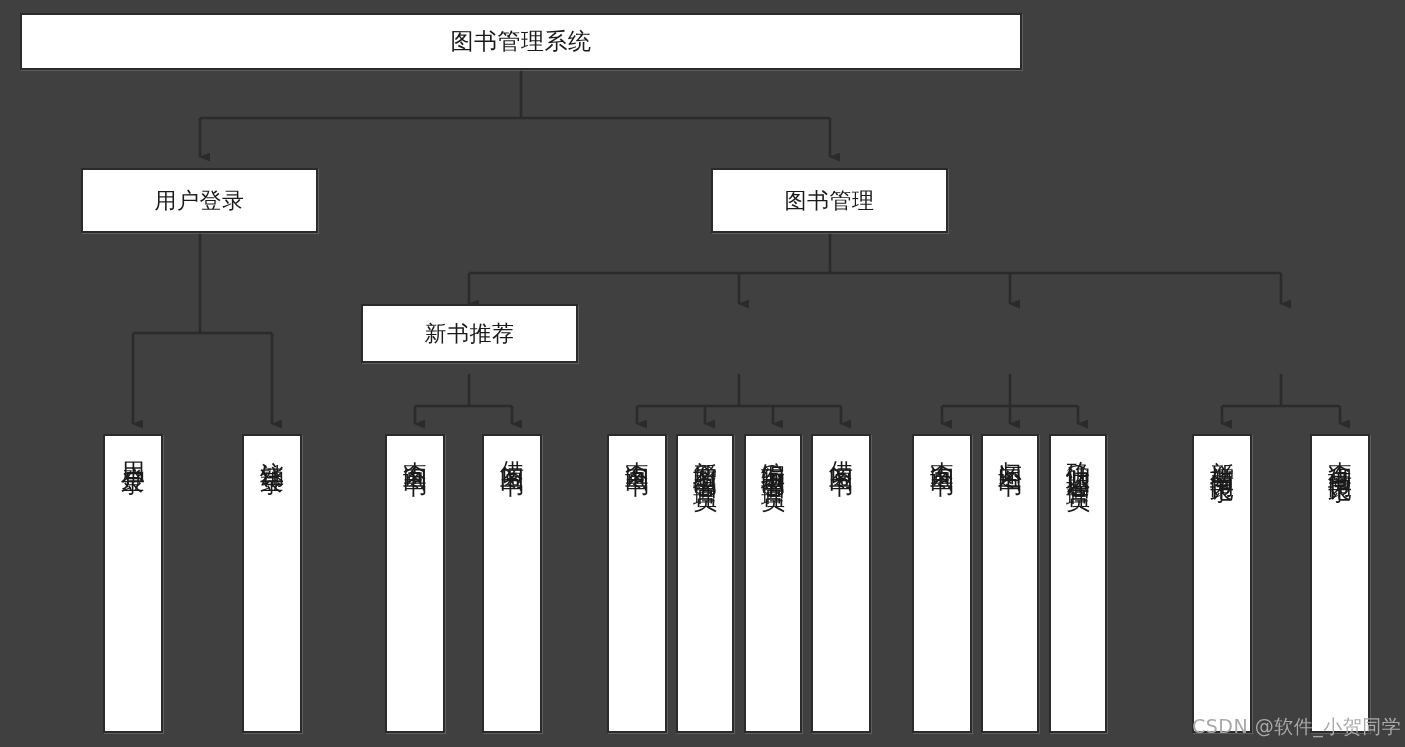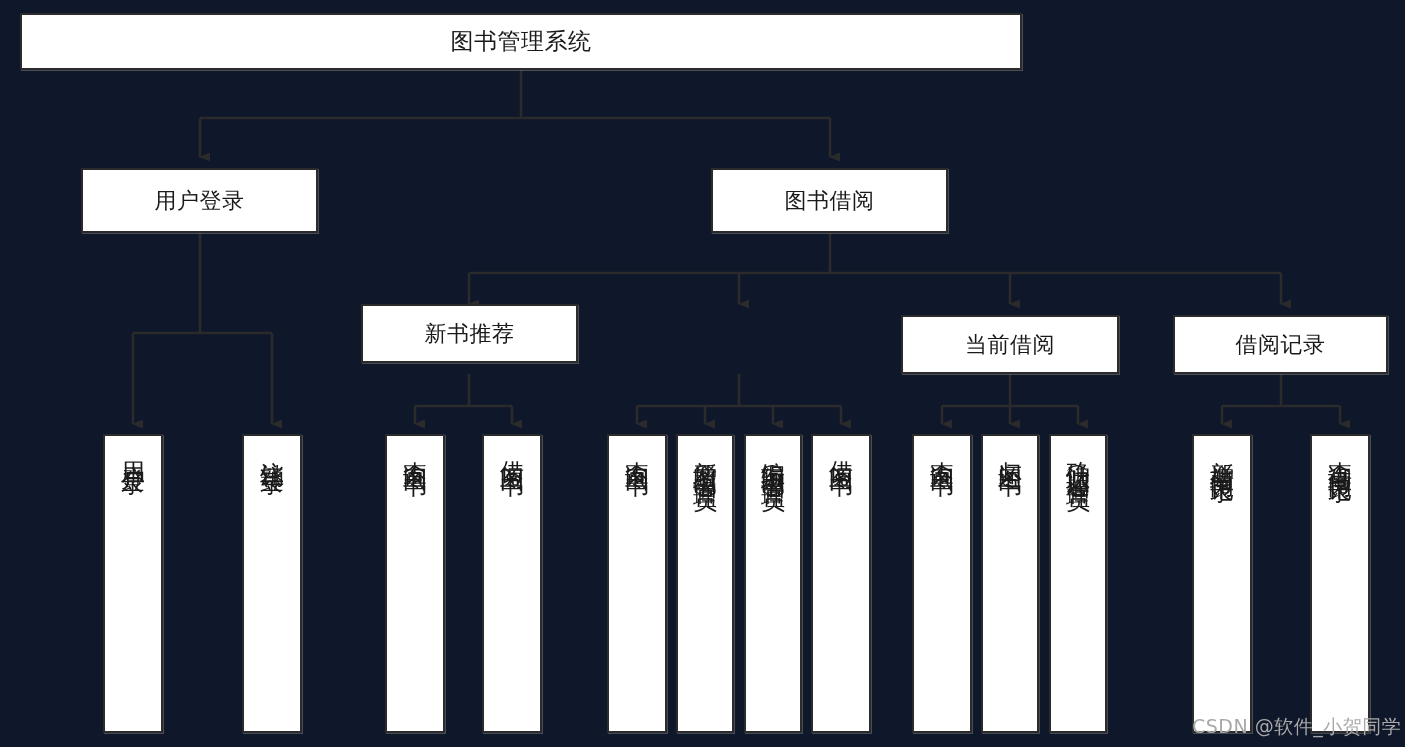--- a/index.html
+++ b/index.html
@@ -8,21 +8,21 @@
     padding: 0;
     background: #ffffff;
   }
   body {
     font-family: "DejaVu Sans", "Liberation Sans", sans-serif;
   }
   #canvas {
     position: relative;
     width: 1405px;
     height: 747px;
-    background: #0f172a;
+    background: #404040;
     overflow: hidden;
   }
   svg.links {
     position: absolute;
     left: 0;
     top: 0;
     width: 1405px;
     height: 747px;
     pointer-events: none;
   }
@@ -127,31 +127,25 @@
   </svg>
 
   <div class="node horiz root" style="left:20px; top:13px; width:1002px; height:57px;">
     <span class="lbl">图书管理系统</span>
   </div>
 
   <div class="node horiz" style="left:81px; top:168px; width:237px; height:65px;">
     <span class="lbl">用户登录</span>
   </div>
   <div class="node horiz" style="left:711px; top:168px; width:237px; height:65px;">
-    <span class="lbl">图书借阅</span>
+    <span class="lbl">图书管理</span>
   </div>
 
   <div class="node horiz" style="left:361px; top:304px; width:217px; height:59px;">
     <span class="lbl">新书推荐</span>
-  </div>
-  <div class="node horiz" style="left:901px; top:315px; width:218px; height:59px;">
-    <span class="lbl">当前借阅</span>
-  </div>
-  <div class="node horiz" style="left:1173px; top:315px; width:215px; height:59px;">
-    <span class="lbl">借阅记录</span>
   </div>
 
   <div class="node vert" style="left:103px; top:434px; width:60px; height:299px;">
     <span class="lbl">用户登录</span>
   </div>
   <div class="node vert" style="left:242px; top:434px; width:60px; height:299px;">
     <span class="lbl">注销登录</span>
   </div>
 
   <div class="node vert" style="left:385px; top:434px; width:60px; height:299px;">

